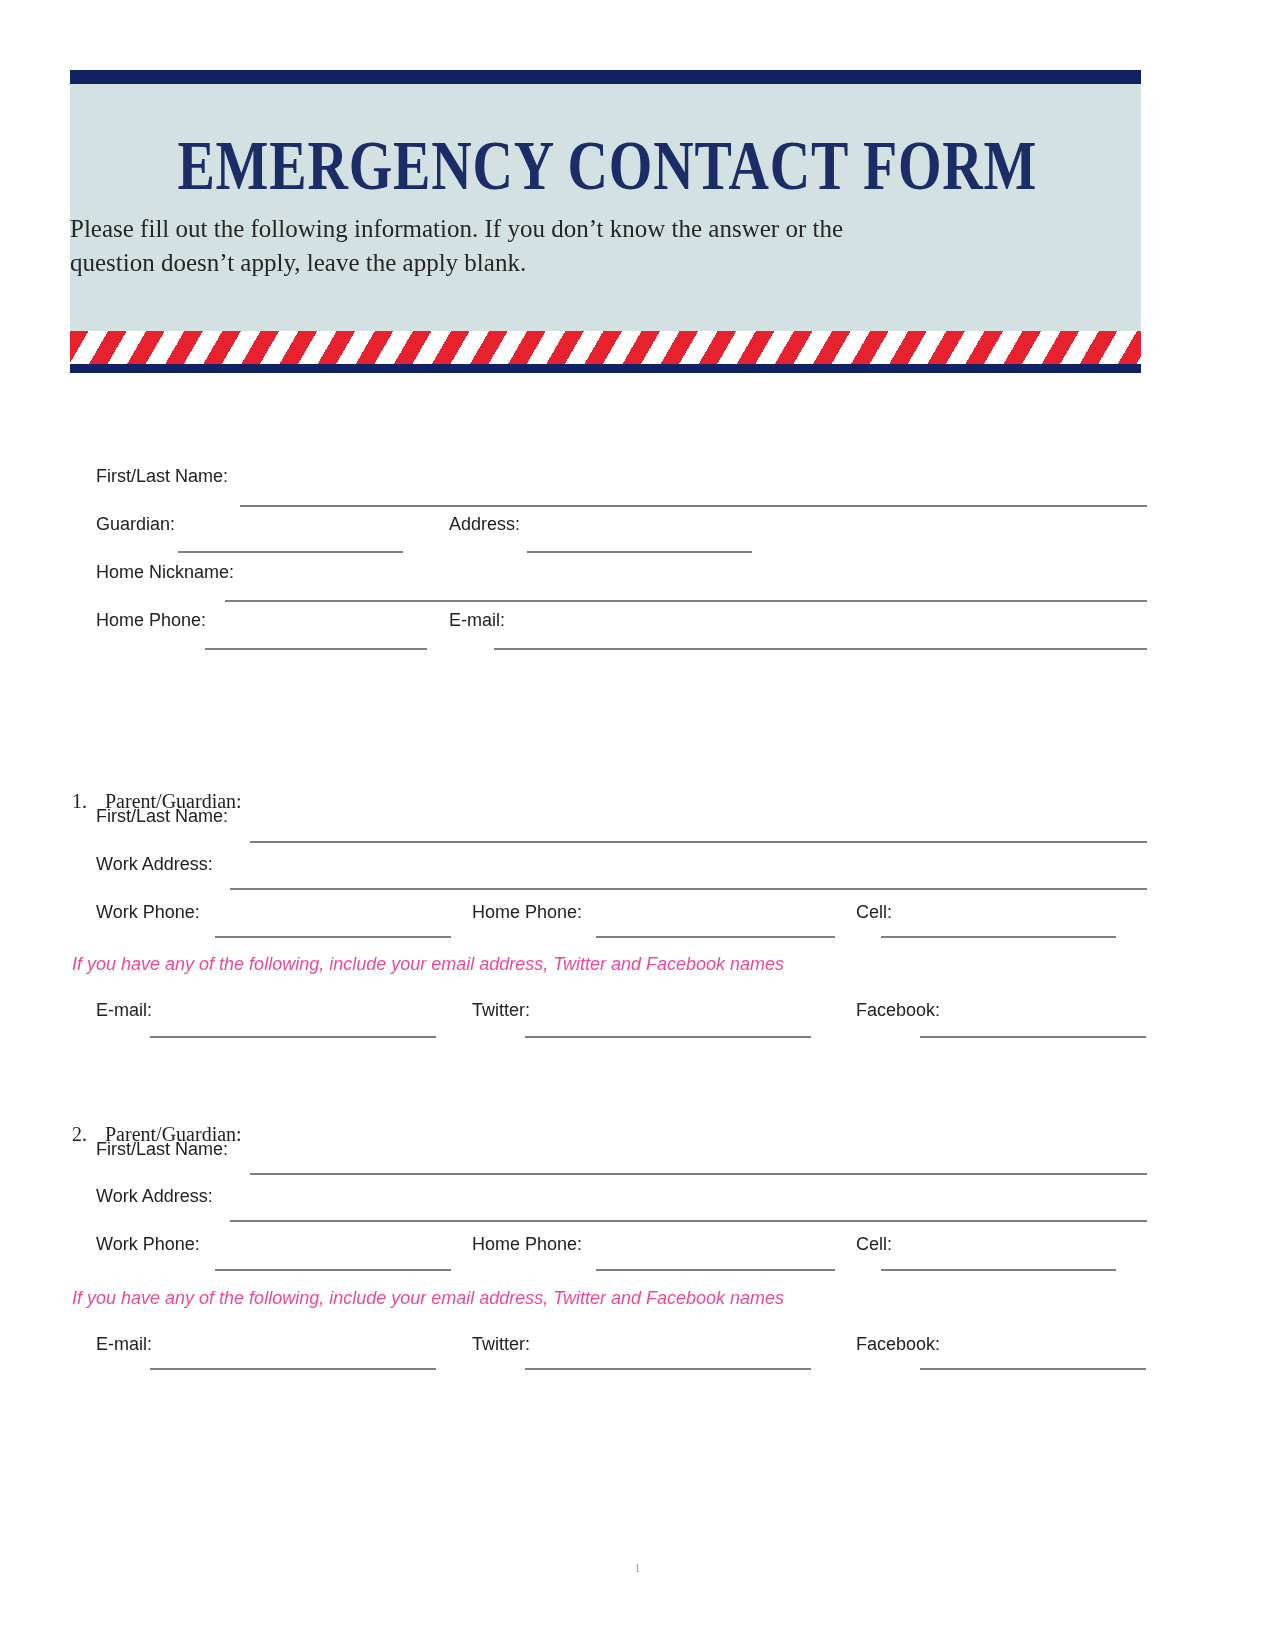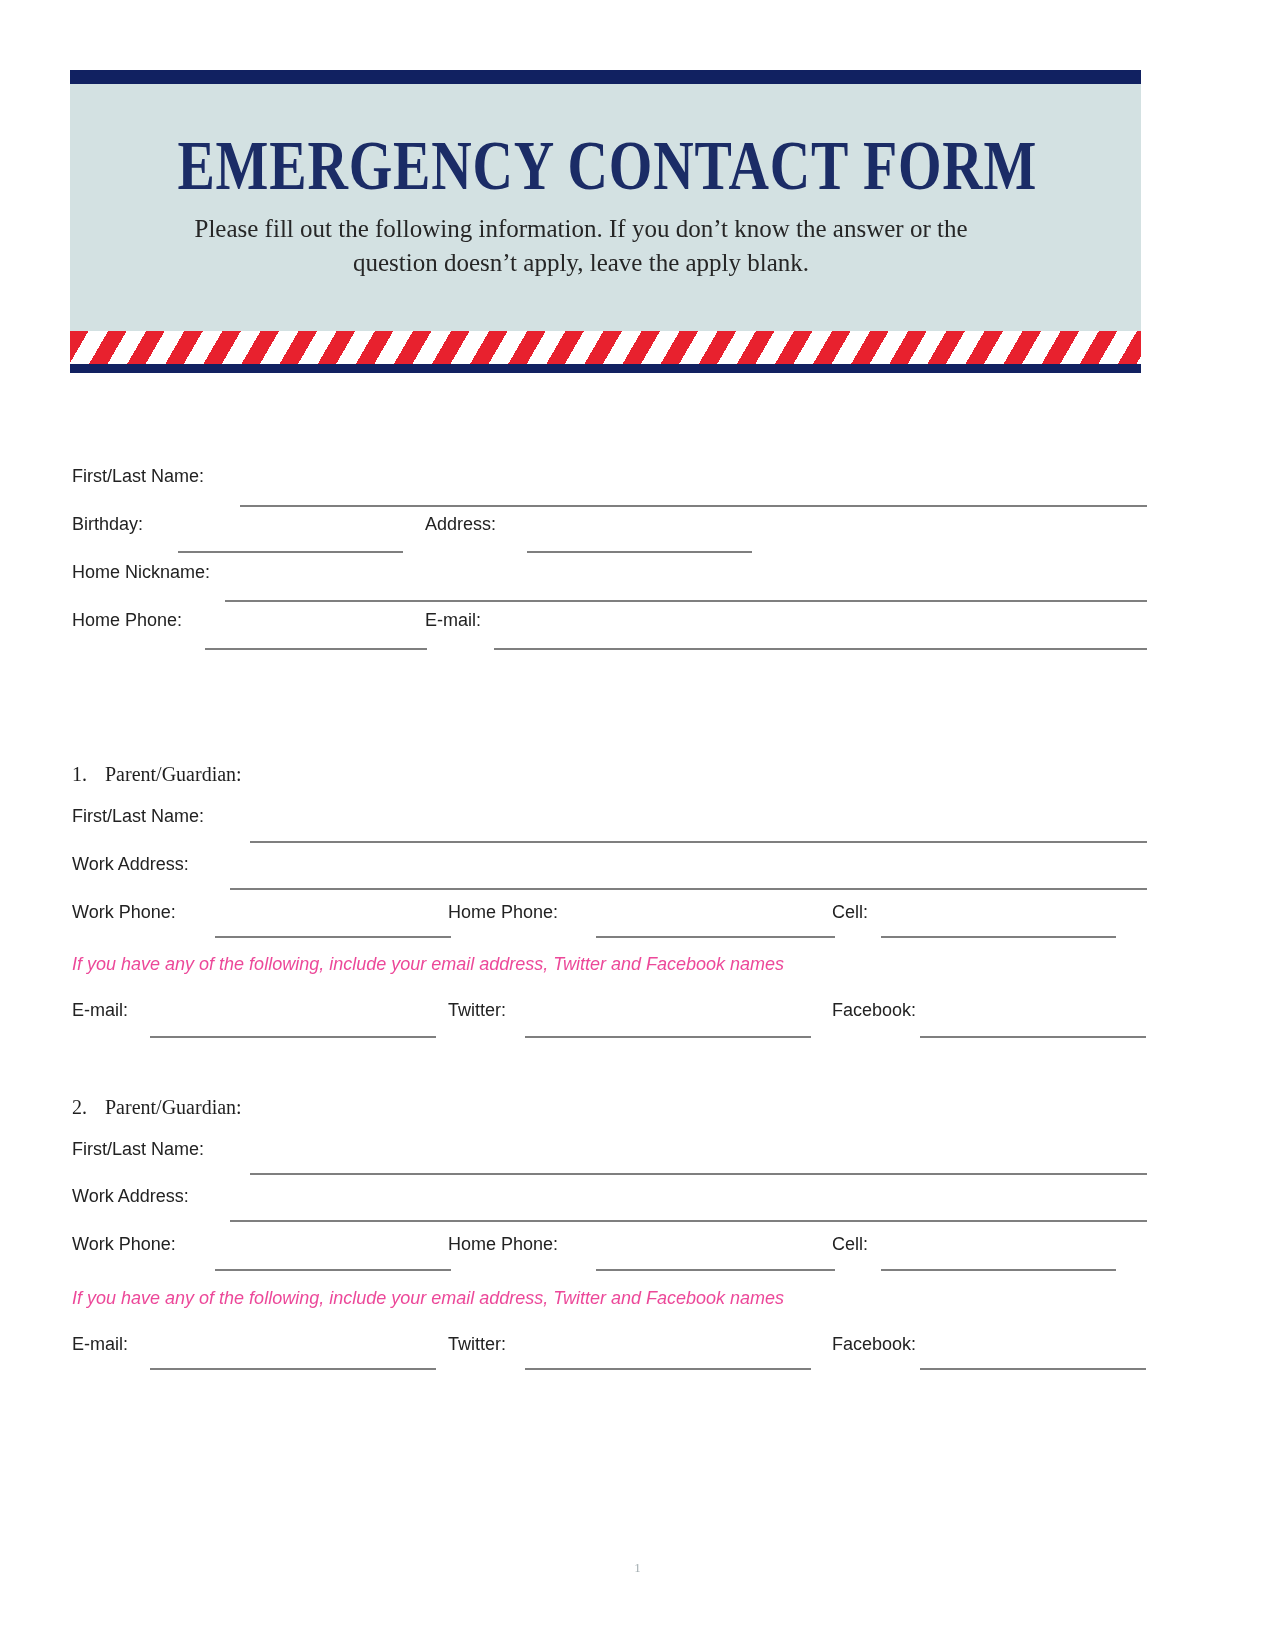--- a/index.html
+++ b/index.html
@@ -5,36 +5,36 @@
   html,body{margin:0;padding:0;background:#fff;}
   .page{position:relative;width:1275px;height:1650px;background:#ffffff;overflow:hidden;
         font-family:"Liberation Sans",sans-serif;}
   
   .bar{position:absolute;left:70px;width:1071px;background:#112161;}
   .bar.top{top:70px;height:14px;}
   .panel{position:absolute;left:70px;top:84px;width:1071px;height:247px;background:#d3e1e2;}
   .title-wrap{position:absolute;left:70px;top:126px;width:1071px;text-align:center;white-space:nowrap;}
   .title-inner{display:inline-block;font-family:"Liberation Serif",serif;font-weight:bold;
         font-size:70px;color:#1b2c66;transform:scaleX(0.80);transform-origin:center;letter-spacing:1px;}
-  .subtitle{position:absolute;left:70px;top:212px;width:1022px;text-align:center;
+  .subtitle{position:absolute;left:70px;top:212px;width:1022px;
         font-family:"Liberation Serif",serif;font-size:25px;line-height:34px;color:#262626;}
   .stripes{position:absolute;left:70px;top:331px;width:1071px;height:33px;
         background:repeating-linear-gradient(120deg,#e8212e 0 16px,#ffffff 16px 33px);}
   .bar.stripes-bottom{top:364px;height:9px;}
   
   .h2{position:absolute;white-space:nowrap;}
   .h2 span{display:inline-block;font-family:"Liberation Serif",serif;font-weight:bold;
         font-size:30px;color:#1f3c70;transform-origin:left center;}
   .h2.child span{transform:scaleX(0.80);}
   .h2.parent span{transform:scaleX(0.85);}
   
-  .numitem{position:absolute;font-family:"Liberation Serif",serif;font-size:20px;color:#1f1f1f;white-space:nowrap;}
+  .numitem{position:absolute;font-family:"Liberation Serif",serif;font-size:20px;color:#1f1f1f;white-space:nowrap;margin-top:27px;}
   .numitem .num{display:inline-block;width:33px;}
   
-  .lbl{position:absolute;font-size:18px;color:#222222;white-space:nowrap;}
+  .lbl{position:absolute;font-size:18px;color:#222222;white-space:nowrap;margin-left:24px;}
   .note{position:absolute;font-size:18px;font-style:italic;color:#ec4899;white-space:nowrap;}
   .fill{position:absolute;height:26px;border:none;border-bottom:2px solid #7f7f7f;
         background:transparent;outline:none;padding:0 3px;font-size:17px;
         font-family:"Liberation Sans",sans-serif;color:#222222;border-radius:0;}
   .pagenum{position:absolute;left:0;top:1560px;width:1275px;text-align:center;
         font-family:"Liberation Serif",serif;font-size:13px;color:#a3adb0;}
 </style>
 </head>
 <body>
 
@@ -49,21 +49,21 @@
     <div>Please fill out the following information. If you don’t know the answer or the</div>
     <div>question doesn’t apply, leave the apply blank.</div>
   </div>
   <div class="stripes"></div>
   <div class="bar stripes-bottom"></div>
 
 
   <div class="lbl" style="left:72px;top:466px;">First/Last Name:</div>
   <input class="fill" style="left: 240px; top: 479px; width: 901px;">
 
-  <div class="lbl" style="left:72px;top:514px;">Birthday:</div>
+  <div class="lbl" style="left:72px;top:514px;">Guardian:</div>
   <input class="fill" style="left: 178px; top: 525px; width: 219px;">
   <div class="lbl" style="left:425px;top:514px;">Address:</div>
   <input class="fill" style="left: 527px; top: 525px; width: 219px;">
 
   <div class="lbl" style="left:72px;top:562px;">Home Nickname:</div>
   <input class="fill" style="left: 225px; top: 574px; width: 916px;">
 
   <div class="lbl" style="left:72px;top:610px;">Home Phone:</div>
   <input class="fill" style="left: 205px; top: 622px; width: 216px;">
   <div class="lbl" style="left:425px;top:610px;">E-mail:</div>

